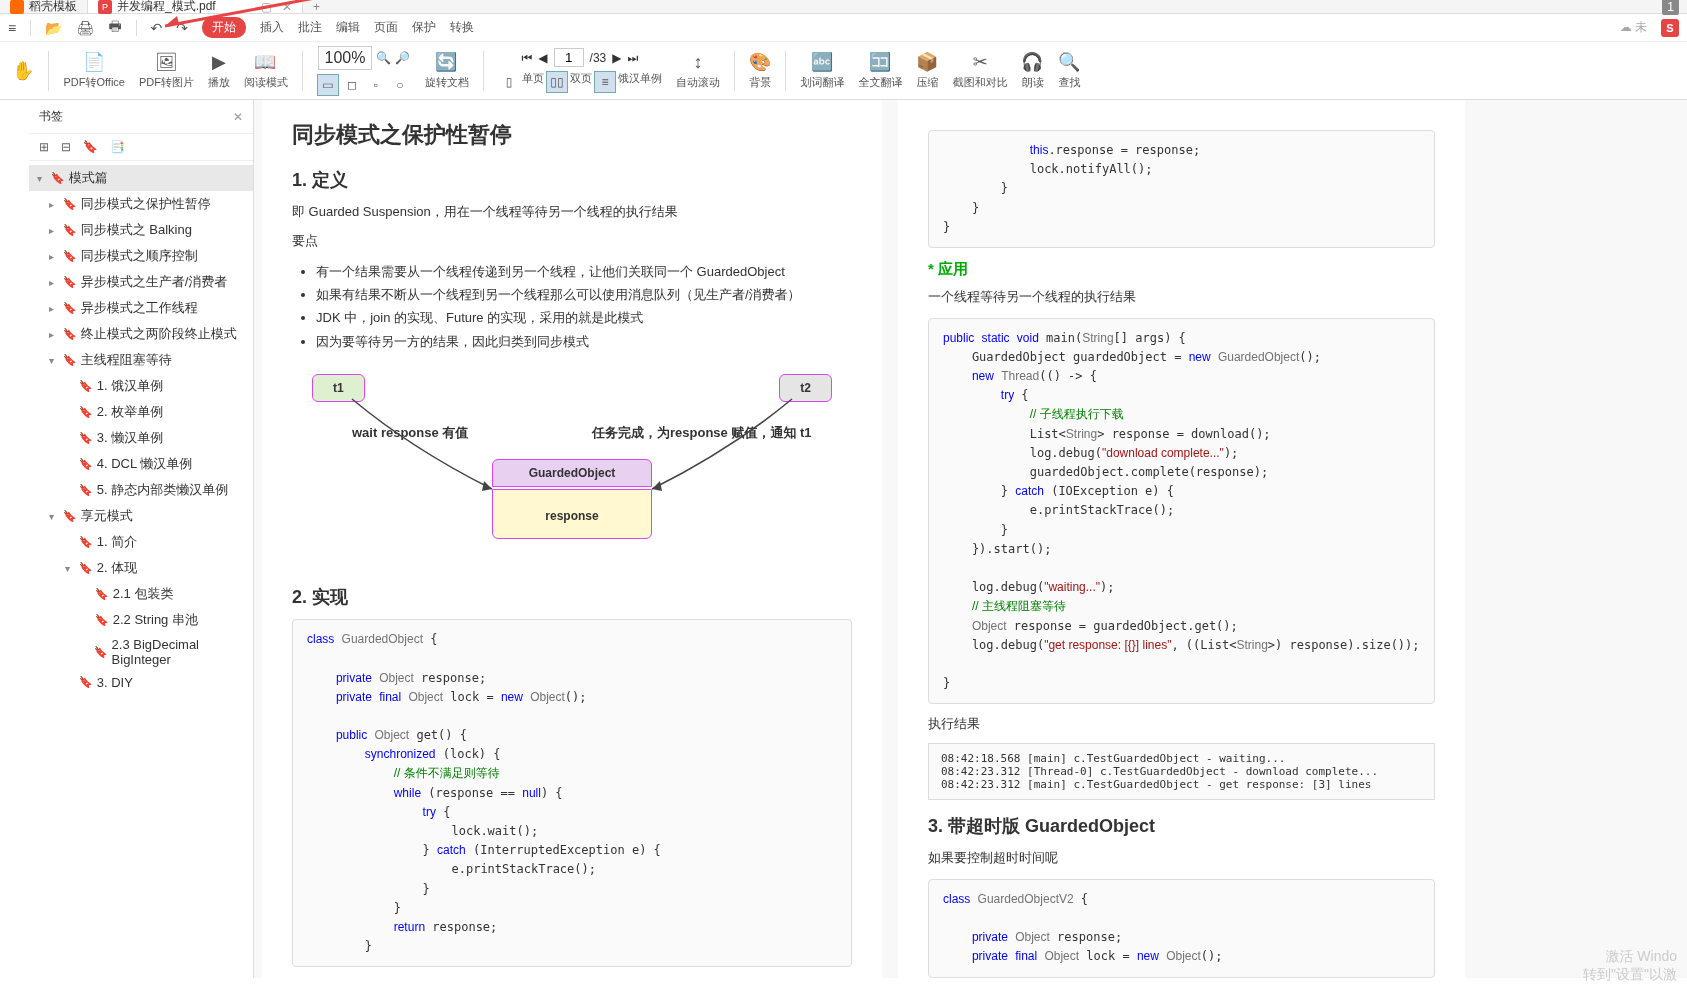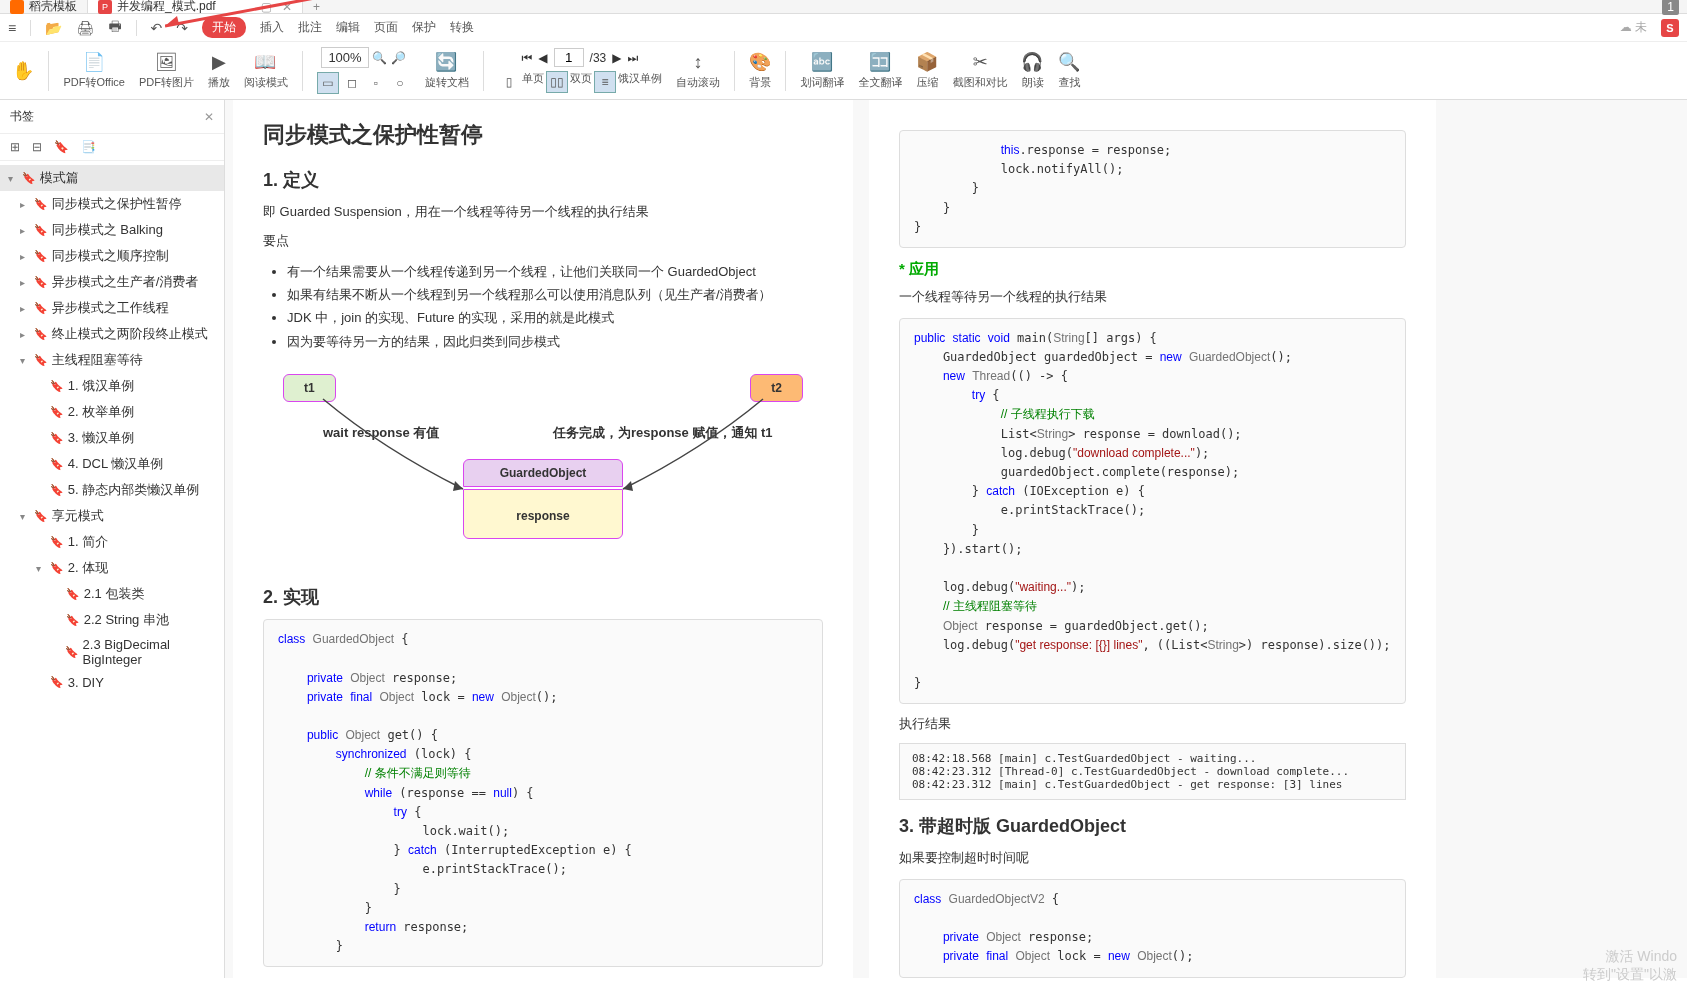--- a/index.html
+++ b/index.html
@@ -22,27 +22,27 @@
 .spacer { flex: 1; }
 .cloud-icon { color: #aaa; }
 .red-square { background: #e64545; color: #fff; width: 18px; height: 18px; display: flex; align-items: center; justify-content: center; border-radius: 3px; font-size: 11px; font-weight: bold; }
 
 .ribbon { display: flex; align-items: center; height: 58px; padding: 0 8px; border-bottom: 1px solid #ddd; gap: 6px; }
 .ribbon-group { display: flex; flex-direction: column; align-items: center; justify-content: center; gap: 2px; padding: 0 4px; }
 .ribbon-group .ico { font-size: 18px; color: #555; }
 .ribbon-group .lbl { font-size: 11px; color: #555; }
 .ribbon-sep { width: 1px; height: 40px; background: #ddd; margin: 0 4px; }
 .zoom-box { display: flex; align-items: center; gap: 4px; }
-.zoom-select { border: 1px solid #ccc; padding: 2px 6px; font-size: 13px; }
+.zoom-select { border: 1px solid #ccc; padding: 2px 6px; font-size: 16px; }
 .sm-btn { width: 22px; height: 22px; display: flex; align-items: center; justify-content: center; border: 1px solid transparent; color: #555; }
 .sm-btn.active { background: #d0e0f0; border: 1px solid #7aa; }
 .page-nav { display: flex; align-items: center; gap: 6px; }
 .page-input { border: 1px solid #ccc; width: 30px; text-align: center; padding: 1px; }
 
-.main { display: flex; height: calc(100vh - 116px); }
+.main { display: flex; height: calc(100vh - 116px); margin-left: 29px; }
 
 .sidebar { width: 225px; border-right: 1px solid #ddd; overflow-y: auto; }
 .sidebar-head { display: flex; align-items: center; justify-content: space-between; padding: 8px 10px; border-bottom: 1px solid #eee; }
 .sidebar-tools { display: flex; gap: 12px; padding: 6px 10px; border-bottom: 1px solid #eee; color: #666; }
 .tree { padding: 4px 0; }
 .tree-item { display: flex; align-items: center; padding: 4px 8px; cursor: pointer; gap: 4px; color: #333; font-size: 13px; }
 .tree-item.selected { background: #e8e8e8; }
 .tree-item .arrow { width: 10px; color: #888; font-size: 10px; }
 .tree-item .bm-icon { color: #888; font-size: 11px; }
 .indent-1 { padding-left: 20px; }
@@ -54,21 +54,21 @@
 .page h1 { font-size: 22px; font-weight: bold; margin-bottom: 18px; }
 .page h2 { font-size: 18px; font-weight: bold; margin: 14px 0 10px; }
 .page h3 { font-size: 15px; font-weight: bold; margin: 12px 0 8px; color: #0a0; }
 .page p { font-size: 13px; margin: 8px 0; line-height: 1.6; }
 .page ul { margin: 8px 0 8px 24px; }
 .page li { font-size: 13px; line-height: 1.8; }
 
 .diagram { position: relative; width: 560px; height: 200px; margin: 16px auto; }
 .node { position: absolute; border: 1px solid #d946ef; border-radius: 6px; padding: 6px 20px; font-weight: bold; }
 .node.t1 { left: 20px; top: 5px; background: #dff0d0; }
-.node.t2 { right: 20px; top: 5px; background: #fdba74; }
+.node.t2 { right: 20px; top: 5px; background: #e5e5e5; }
 .node.go-head { left: 200px; top: 90px; width: 160px; background: #e8d0f0; text-align: center; border-radius: 6px 6px 0 0; }
 .node.go-body { left: 200px; top: 120px; width: 160px; height: 50px; background: #fff8d0; text-align: center; line-height: 40px; border-radius: 0 0 6px 6px; }
 .diagram .lbl { position: absolute; font-size: 13px; font-weight: bold; }
 .diagram .curve { position: absolute; }
 
 .code-block { border: 1px solid #ddd; border-radius: 4px; padding: 10px 14px; margin: 10px 0; font-family: Consolas, monospace; font-size: 12px; line-height: 1.6; background: #fafafa; white-space: pre; overflow-x: auto; }
 .type { color: #737373; }
 .str { color: #a31515; }
 .cmt { color: #008000; }
 .kwb { color: #0000ff; }
@@ -342,21 +342,21 @@
         <li>如果有结果不断从一个线程到另一个线程那么可以使用消息队列（见生产者/消费者）</li>
         <li>JDK 中，join 的实现、Future 的实现，采用的就是此模式</li>
         <li>因为要等待另一方的结果，因此归类到同步模式</li>
       </ul>
       <div class="diagram">
         <div class="node t1">t1</div>
         <div class="node t2">t2</div>
         <div class="node go-head">GuardedObject</div>
         <div class="node go-body">response</div>
         <span class="lbl" style="left:60px;top:55px;">wait response 有值</span>
-        <span class="lbl" style="left:290px;top:55px;">任务完成，为response 赋值，通知 t1</span>
+        <span class="lbl" style="left:300px;top:55px;">任务完成，为response 赋值，通知 t1</span>
         <svg class="curve" style="left:0;top:0;width:560px;height:200px;">
           <path d="M60,30 Q120,80 200,120" stroke="#444" fill="none" stroke-width="1.5"></path>
             <polygon points="200,120 192,112 190,122" fill="#444"></polygon>
           <path d="M500,30 Q440,80 360,120" stroke="#444" fill="none" stroke-width="1.5"></path>
             <polygon points="360,120 368,112 370,122" fill="#444"></polygon>
         </svg>
       </div>
       <h2>2. 实现</h2>
       <div class="code-block"><span class="kwb">class</span> <span class="type">GuardedObject</span> {
 

